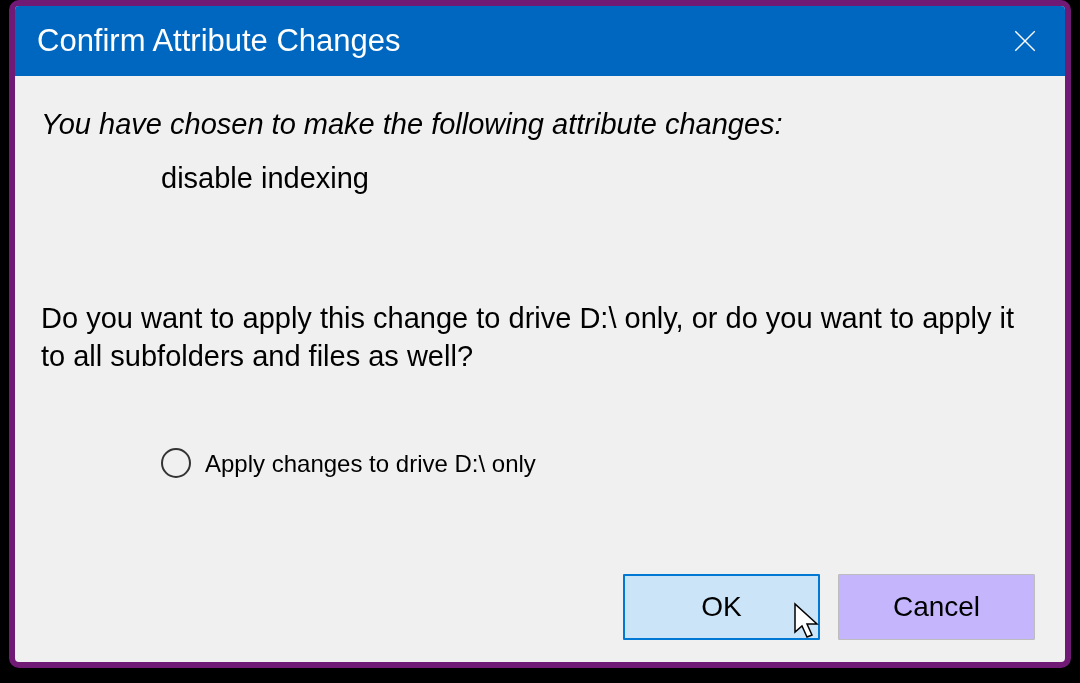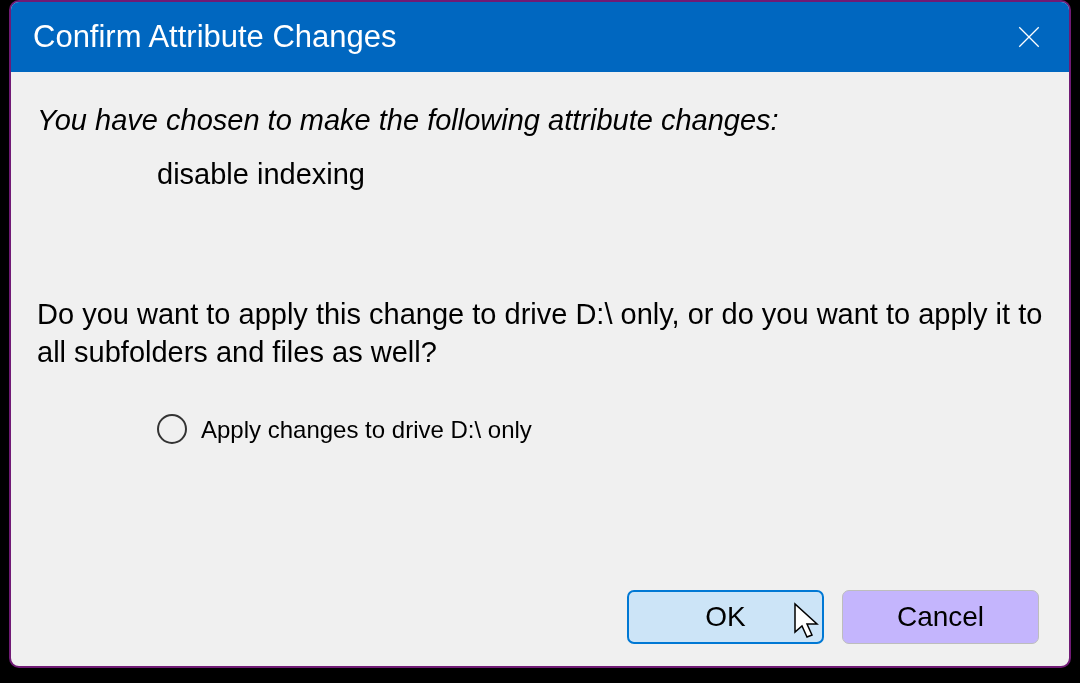--- a/index.html
+++ b/index.html
@@ -11,21 +11,21 @@
       color: #000;
       position: relative;
     }
     .dialog {
       position: absolute;
       left: 9px;
       top: 0;
       width: 1062px;
       height: 668px;
       background: #f0f0f0;
-      border: 2px solid #701a75;
+      border: 6px solid #701a75;
       border-radius: 10px;
       overflow: hidden;
       box-shadow: 0 8px 24px rgba(0,0,0,0.4);
     }
     .titlebar {
       height: 70px;
       background: #0067c0;
       display: flex;
       align-items: center;
       padding-left: 22px;
@@ -45,21 +45,21 @@
     }
     .close-btn svg { width: 26px; height: 26px; }
     .close-btn svg line { stroke: #fff; stroke-width: 1.2; }
     .content {
       padding: 30px 22px 0 26px;
       font-size: 29px;
       line-height: 1.3;
     }
     .intro-text { margin-bottom: 16px; font-style: italic; }
     .indent-text { padding-left: 120px; margin-bottom: 103px; }
-    .question-text { margin-bottom: 42px; }
+    .question-text { margin-bottom: 72px; }
     .radio-group { padding-left: 120px; }
     .radio-row {
       display: flex;
       align-items: center;
       margin-bottom: 26px;
       cursor: default;
     }
     .radio-outer {
       width: 30px;
       height: 30px;
@@ -82,22 +82,22 @@
     .radio-label { font-size: 24px; }
     .button-row {
       position: absolute;
       right: 30px;
       bottom: 22px;
       display: flex;
       gap: 18px;
     }
     .btn {
       width: 197px;
-      height: 54px;
-      border-radius: 7px;
+      height: 66px;
+      border-radius: 1px;
       font-size: 28px;
       font-family: inherit;
       cursor: default;
       display: flex;
       align-items: center;
       justify-content: center;
     }
     .btn-ok {
       background: #cce4f7;
       border: 2px solid #0078d4;

